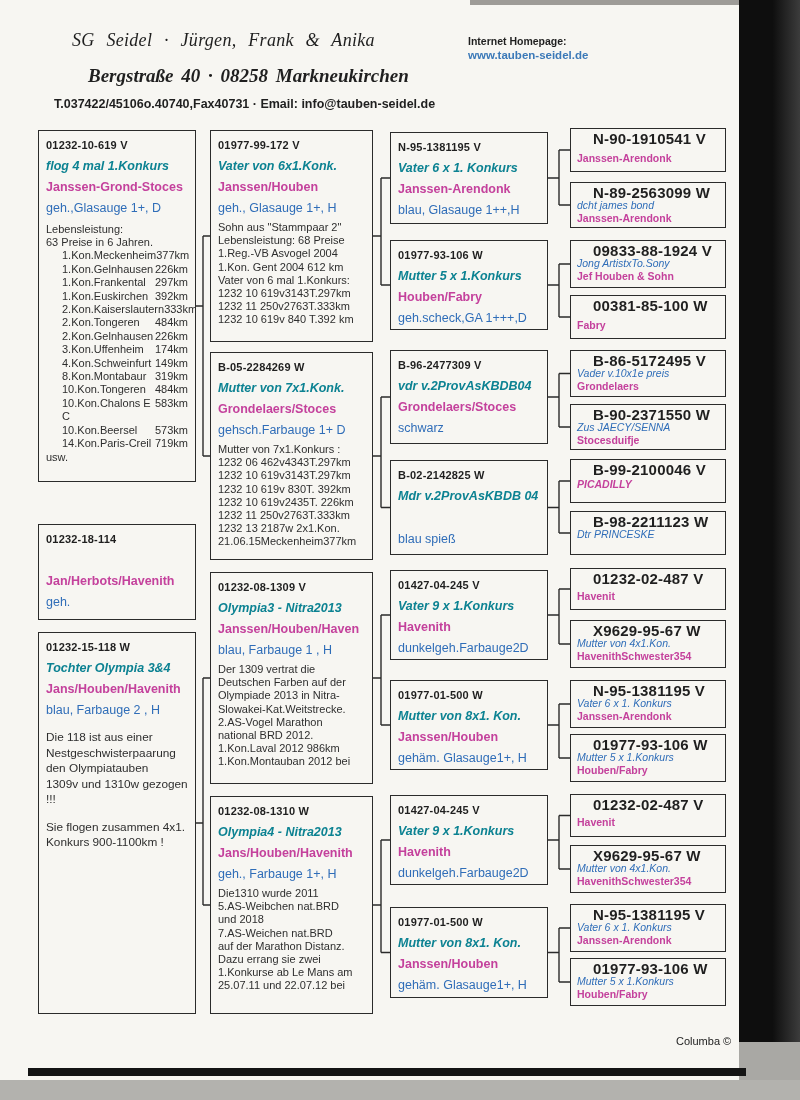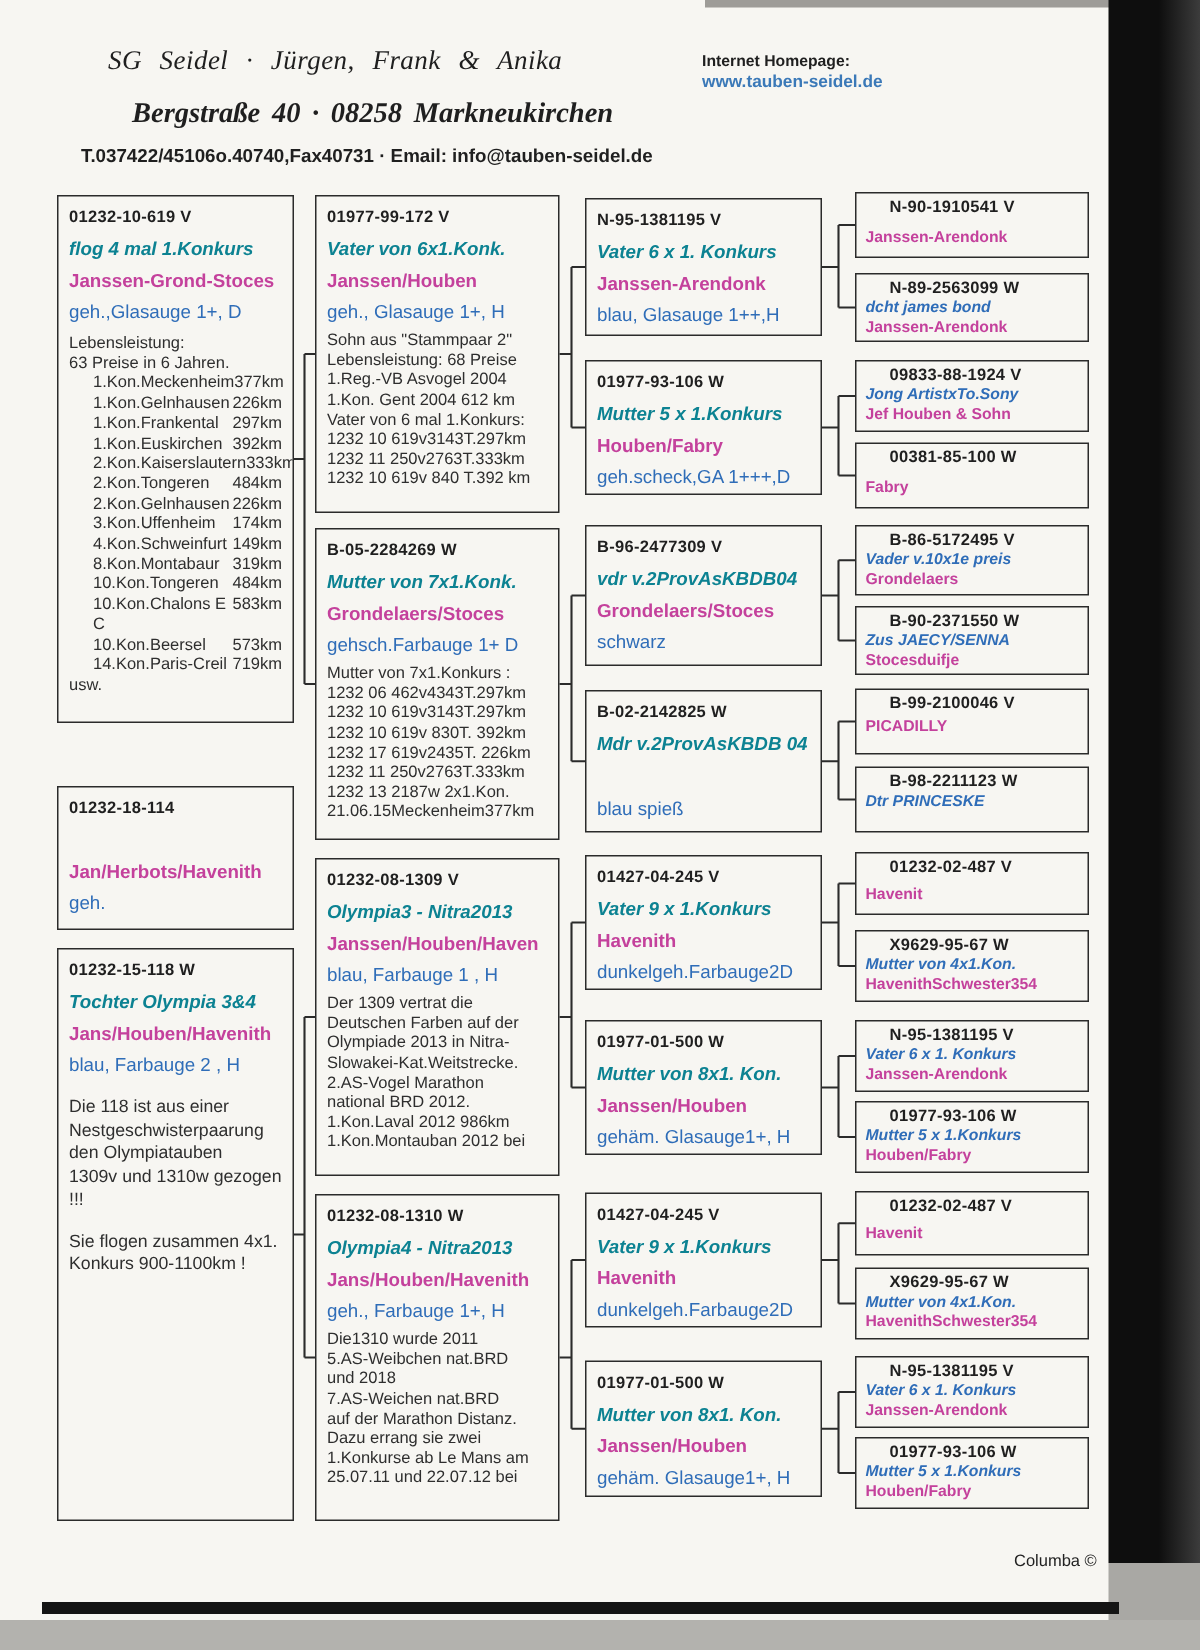--- a/index.html
+++ b/index.html
@@ -36,30 +36,30 @@
 
   .box {
     position: absolute;
     border: 1.6px solid var(--border);
     padding: 6px 7px;
     overflow: hidden;
   }
   .box.small { padding: 3px 6px; }
 
   .l-ring { font-weight: bold; font-size: 11px; color: var(--ink); line-height: 16px; margin-bottom: 3px; letter-spacing: .2px; }
-  .small .l-ring { font-size: 11px; line-height: 13px; margin-bottom: 1px; padding-left: 16px; }
+  .small .l-ring { font-size: 15px; line-height: 13px; margin-bottom: 1px; padding-left: 16px; }
   .l-achv { font-weight: bold; font-style: italic; font-size: 12.5px; color: var(--teal); line-height: 15px; margin-top: 6px; }
   .l-strain { font-weight: bold; font-size: 12.5px; color: var(--magenta); line-height: 15px; margin-top: 6px; }
   .small .l-strain { font-size: 10.5px; line-height: 11.5px; margin-top: 1px; }
   .l-desc { font-size: 12.5px; color: var(--blue); line-height: 15px; margin-top: 6px; }
   .l-body { font-size: 11px; color: #2e2e2e; line-height: 13.2px; }
   .l-body2 { font-size: 11.8px; color: #2e2e2e; line-height: 15.5px; }
   .l-race { display: flex; justify-content: space-between; font-size: 11px; color: #2e2e2e; line-height: 13.4px; margin-left: 16px; }
-  .l-note { font-weight: bold; font-style: italic; font-size: 10.5px; color: var(--blue); line-height: 11.5px; margin-top: 1px; }
-  .l-noteM { font-weight: bold; font-size: 10.5px; color: var(--magenta); line-height: 11.5px; margin-top: 3px; }
+  .l-note { font-weight: normal; font-style: italic; font-size: 10.5px; color: var(--blue); line-height: 11.5px; margin-top: 1px; }
+  .l-noteM { font-weight: bold; font-style: italic; font-size: 10.5px; color: var(--magenta); line-height: 11.5px; margin-top: 3px; }
 
   .subject-label {
     position: absolute; left: 40px; top: 495px; width: 157px; height: 25px;
     border: 1.4px solid var(--border); border-radius: 11px;
     display: flex; align-items: center; justify-content: center;
     font-size: 11.5px; color: var(--ink); background: #f7f6f2;
   }
 
   #connectors { position: absolute; left: 0; top: 0; width: 800px; height: 1100px; }
 
@@ -193,21 +193,21 @@
       <div class="box" style="left: 210px; top: 352px; width: 163px; height: 208px;">
         <div class="l-ring">B-05-2284269 W</div>
         <div class="l-achv">Mutter von 7x1.Konk.</div>
         <div class="l-strain">Grondelaers/Stoces</div>
         <div class="l-desc">gehsch.Farbauge 1+ D</div>
         <div class="l-gap" style="height: 5px;"></div>
         <div class="l-body">Mutter von 7x1.Konkurs :</div>
         <div class="l-body">1232 06 462v4343T.297km</div>
         <div class="l-body">1232 10 619v3143T.297km</div>
         <div class="l-body">1232 10 619v 830T. 392km</div>
-        <div class="l-body">1232 17 619v2435T. 226km</div>
+        <div class="l-body">1232 10 619v2435T. 226km</div>
         <div class="l-body">1232 11 250v2763T.333km</div>
         <div class="l-body">1232 13 2187w 2x1.Kon.</div>
         <div class="l-body">21.06.15Meckenheim377km</div>
       </div>
       <div class="box" style="left: 210px; top: 572px; width: 163px; height: 212px;">
         <div class="l-ring">01232-08-1309 V</div>
         <div class="l-achv">Olympia3 - Nitra2013</div>
         <div class="l-strain">Janssen/Houben/Haven</div>
         <div class="l-desc">blau, Farbauge 1 , H</div>
         <div class="l-gap" style="height: 5px;"></div>

